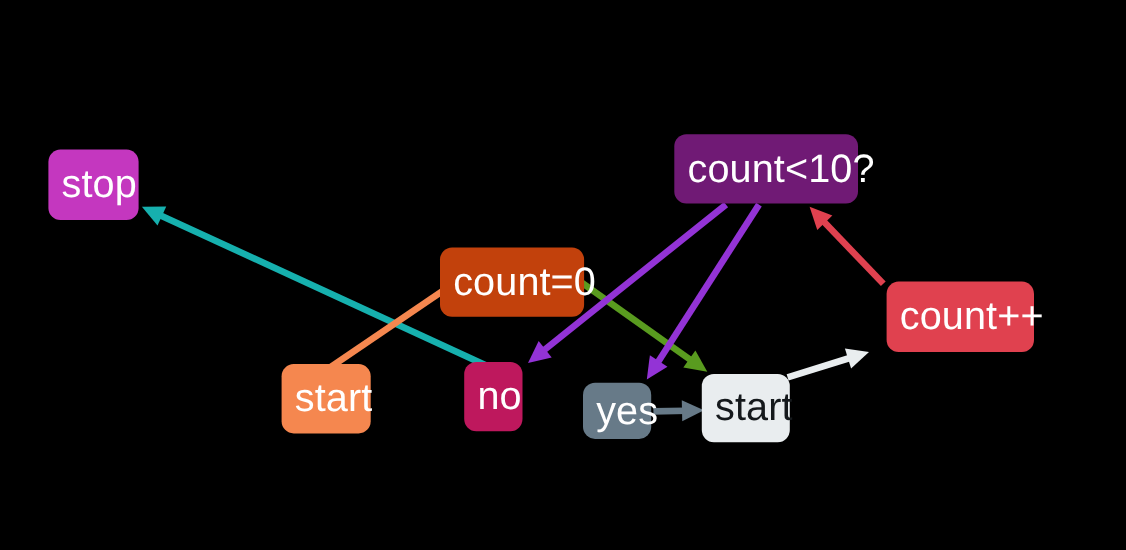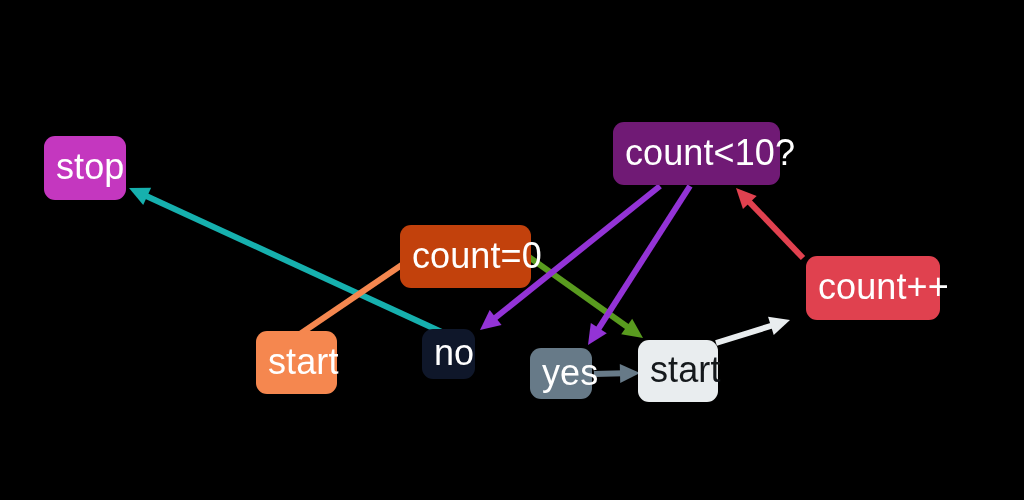--- a/index.html
+++ b/index.html
@@ -95,21 +95,21 @@
       </div>
       <div class="node" style="left: 613px; top: 122px; width: 167px; height: 63px; background: #701a75; color: rgb(255, 255, 255);">
         <span class="node-label">count&lt;10?</span>
       </div>
       <div class="node" style="left: 770px; top: 256px; width: 134px; height: 64px; background: rgb(224, 65, 79); color: rgb(255, 255, 255); margin-left: 36px;">
         <span class="node-label">count++</span>
       </div>
       <div class="node" style="left: 256px; top: 331px; width: 81px; height: 63px; background: rgb(245, 135, 79); color: rgb(255, 255, 255);">
         <span class="node-label">start</span>
       </div>
-      <div class="node" style="left: 422px; top: 329px; width: 53px; height: 50px; background: #0f172a; color: rgb(255, 255, 255);">
+      <div class="node" style="left: 422px; top: 329px; width: 53px; height: 63px; background: #be185d; color: rgb(255, 255, 255);">
         <span class="node-label">no</span>
       </div>
       <div class="node" style="left: 530px; top: 348px; width: 62px; height: 51px; background: rgb(103, 122, 136); color: rgb(255, 255, 255);">
         <span class="node-label">yes</span>
       </div>
       <div class="node" style="left: 638px; top: 340px; width: 80px; height: 62px; background: rgb(233, 237, 239); color: rgb(21, 25, 28);">
         <span class="node-label">start</span>
       </div>
     </div>
 

